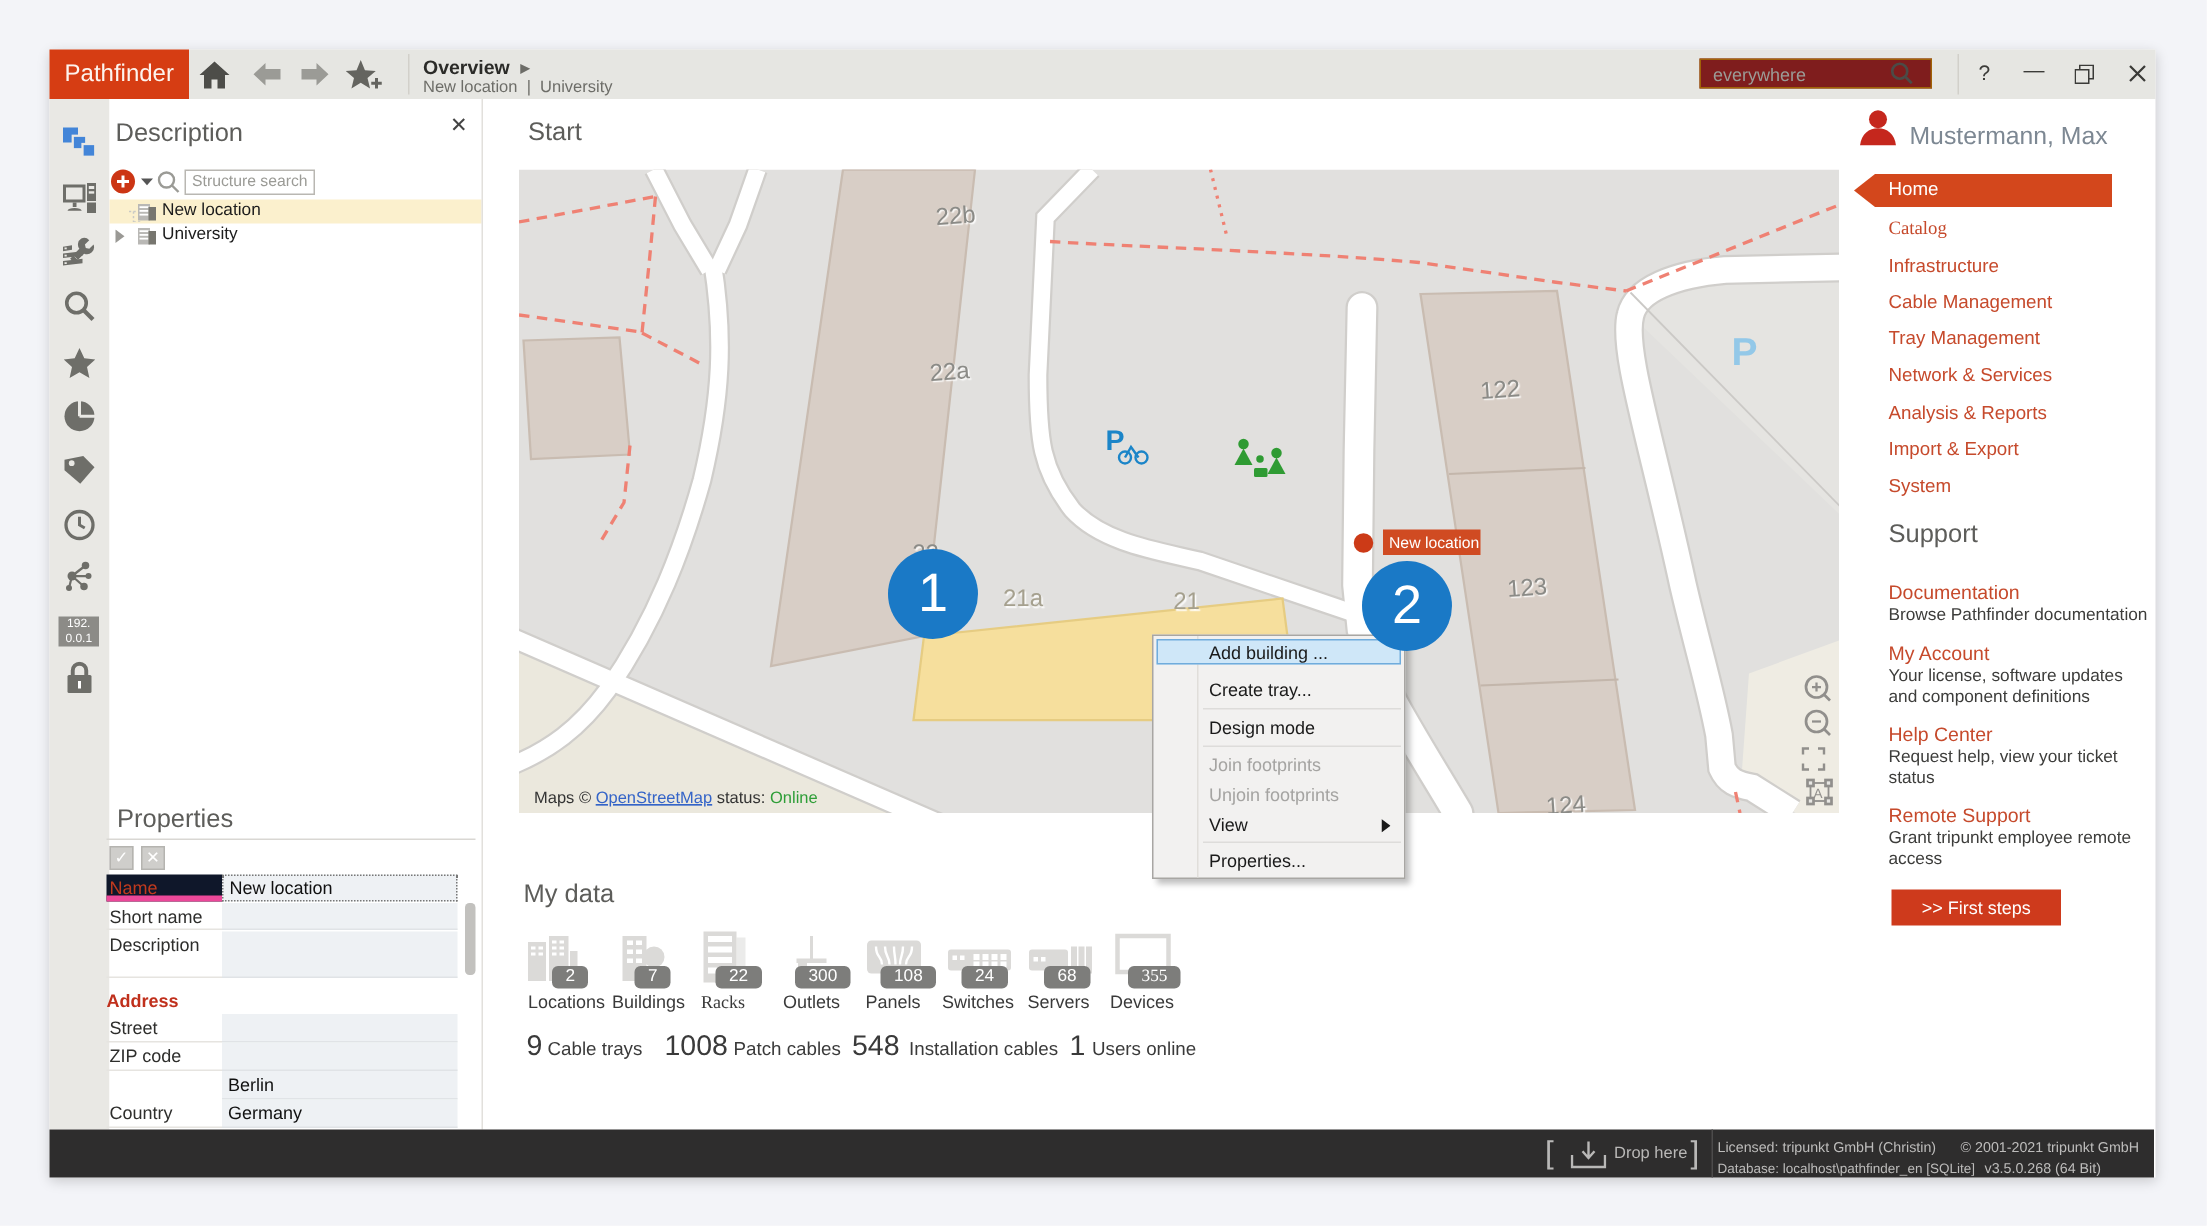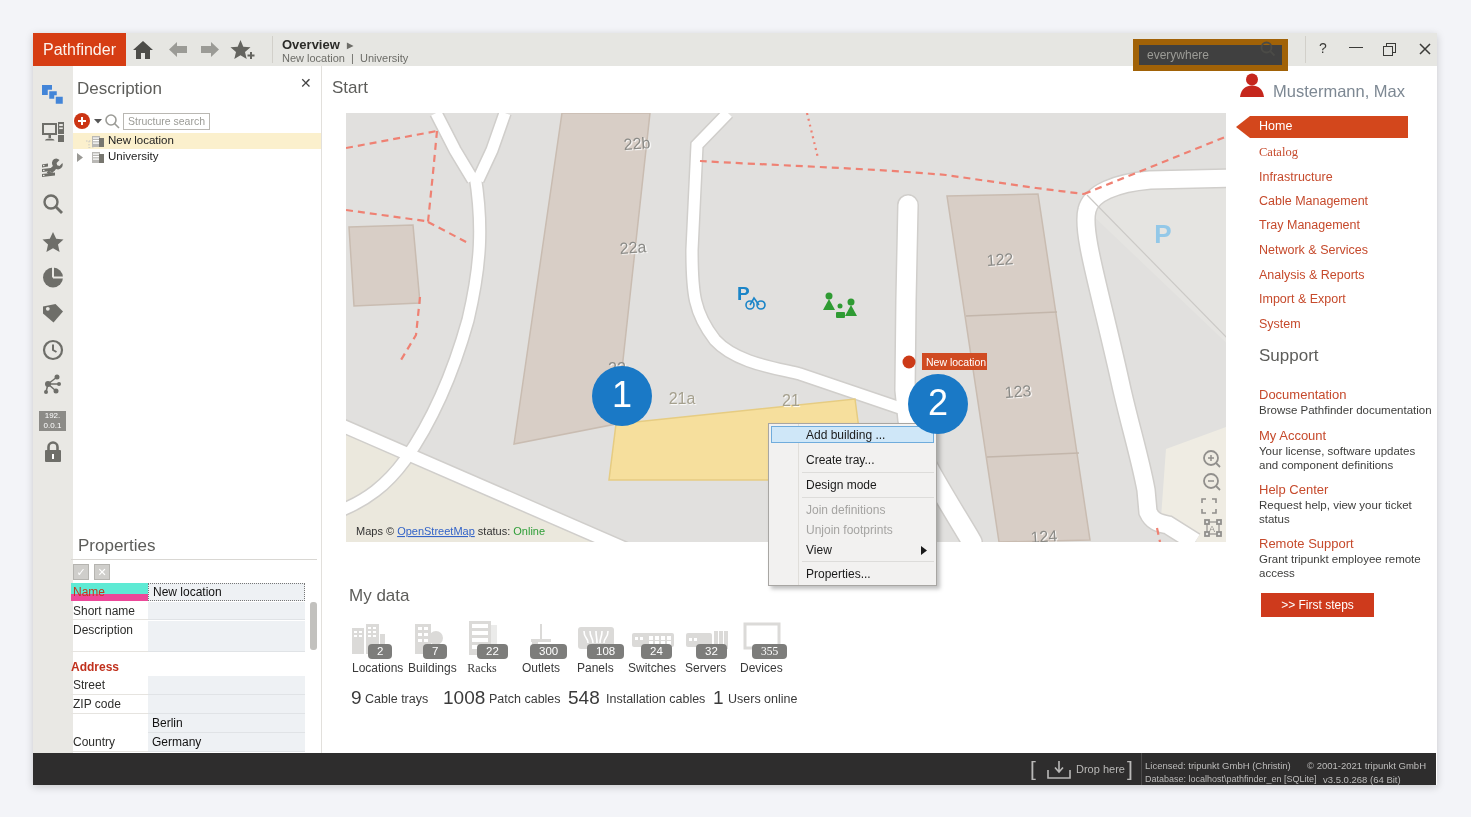--- a/index.html
+++ b/index.html
@@ -5,21 +5,21 @@
 * { margin:0; padding:0; box-sizing:border-box; }
 html,body { width:1471px; height:817px; background:#f3f4f8; font-family:"Liberation Sans", sans-serif; overflow:hidden; }
 #win { position:absolute; left:33px; top:33px; width:1404px; height:752px; background:#fff; box-shadow:0 2px 8px rgba(0,0,0,0.18); }
 .abs { position:absolute; }
 
 #titlebar { position:absolute; left:0; top:0; width:1404px; height:33px; background:#e6e6e2; }
 #logo { position:absolute; left:0; top:0; width:93px; height:33px; background:#d63d13; color:#fdf4ee; font-size:16px; line-height:33px; text-align:center; }
 .tsep { position:absolute; top:3px; width:1px; height:27px; background:#d2d0ca; }
 #crumb1 { position:absolute; left:249px; top:4px; font-size:13px; font-weight:bold; color:#2b2b28; }
 #crumb2 { position:absolute; left:249px; top:19px; font-size:11px; color:#6d6d68; }
-#searchbox { position:absolute; left:1100px; top:6px; width:155px; height:32px; background:#404040; border:6px solid #a16207; }
+#searchbox { position:absolute; left:1100px; top:6px; width:155px; height:20px; background:#7f1d1d; border:1px solid #a16207; }
 #searchbox span { position:absolute; left:8px; top:3px; font-size:12px; color:#9b9b96; }
 
 #ltool { position:absolute; left:0; top:33px; width:40px; height:687px; background:#e9e8e4; }
 .licon { position:absolute; left:9px; width:22px; height:22px; }
 
 #nav { position:absolute; left:40px; top:33px; width:248px; height:687px; background:#fff; }
 .ptitle { font-size:17px; color:#5d5d5a; }
 #navx { position:absolute; left:227px; top:9px; font-size:14px; color:#444; }
 #sinput { position:absolute; left:50px; top:47px; width:87px; height:17px; border:1px solid #b9b7b2; font-size:10.5px; color:#9b9b96; padding-left:4px; line-height:15px; }
 .trow { position:absolute; left:0; width:248px; height:16px; font-size:11.5px; color:#1c1c1c; }
@@ -197,41 +197,41 @@
       <span class="abs" style="left:35px;top:1px;">University</span>
     </div>
   </div>
 
   <div id="props">
     <div class="ptitle abs" style="left:45px;top:503px;">Properties</div>
     <div class="abs" style="left:38px;top:526px;width:246px;height:1px;background:#d9d7d3;"></div>
     <div class="abs" style="left:40px;top:531px;width:16px;height:16px;background:#cfcecb;border:1px solid #b5b4b0;color:#fff;font-size:11px;text-align:center;line-height:15px;">✓</div>
     <div class="abs" style="left:61px;top:531px;width:16px;height:16px;background:#cfcecb;border:1px solid #b5b4b0;color:#fff;font-size:11px;text-align:center;line-height:15px;">✕</div>
 
-    <div class="prow" style="left:38px;top:550px;width:77px;height:18px;background:#5eead4;color:#c03a1e;line-height:18px;padding-left:2px;border-bottom:7px solid #ec4899;">Name</div>
+    <div class="prow" style="left:38px;top:550px;width:77px;height:18px;background:#0f172a;color:#c03a1e;line-height:18px;padding-left:2px;border-bottom:4px solid #ec4899;">Name</div>
     <div class="prow" style="left:115px;top:550px;width:157px;height:18px;background:#eef1f4;border:1px dotted #777;line-height:16px;padding-left:4px;color:#111;">New location</div>
     <div class="prow" style="left:38px;top:569px;width:77px;height:18px;line-height:18px;padding-left:2px;border-bottom:1px solid #e6e4e0;color:#2e2e2c;">Short name</div>
     <div class="prow" style="left:115px;top:569px;width:157px;height:18px;background:#eef1f4;border-bottom:1px solid #e0e3e6;"></div>
     <div class="prow" style="left:38px;top:588px;width:77px;height:31px;line-height:18px;padding-left:2px;border-bottom:1px solid #e6e4e0;color:#2e2e2c;">Description</div>
     <div class="prow" style="left:115px;top:588px;width:157px;height:31px;background:#eef1f4;border-bottom:1px solid #e0e3e6;"></div>
     <div class="prow" style="left:38px;top:627px;color:#c0301c;font-weight:bold;">Address</div>
     <div class="prow" style="left:38px;top:643px;width:77px;height:19px;line-height:19px;padding-left:2px;border-bottom:1px solid #e6e4e0;color:#2e2e2c;">Street</div>
     <div class="prow" style="left:115px;top:643px;width:157px;height:19px;background:#eef1f4;border-bottom:1px solid #e0e3e6;"></div>
     <div class="prow" style="left:38px;top:662px;width:77px;height:19px;line-height:19px;padding-left:2px;border-bottom:1px solid #e6e4e0;color:#2e2e2c;">ZIP code</div>
     <div class="prow" style="left:115px;top:662px;width:157px;height:19px;background:#eef1f4;border-bottom:1px solid #e0e3e6;"></div>
     <div class="prow" style="left:38px;top:717px;width:77px;height:19px;line-height:19px;padding-left:2px;border-bottom:1px solid #e6e4e0;color:#2e2e2c;">City</div>
     <div class="prow" style="left:115px;top:681px;width:157px;height:19px;background:#eef1f4;border-bottom:1px solid #e0e3e6;line-height:19px;padding-left:4px;color:#111;">Berlin</div>
     <div class="prow" style="left:38px;top:700px;width:77px;height:19px;line-height:19px;padding-left:2px;border-bottom:1px solid #e6e4e0;color:#2e2e2c;">Country</div>
     <div class="prow" style="left:115px;top:700px;width:157px;height:19px;background:#eef1f4;border-bottom:1px solid #e0e3e6;line-height:19px;padding-left:4px;color:#111;">Germany</div>
     <div class="abs" style="left:277px;top:569px;width:7px;height:48px;background:#c2c1be;border-radius:3px;"></div>
   </div>
 
   <div id="vdiv"></div>
 
-  <div class="ptitle abs" style="left:299px;top:45px;">Start</div>
+  <div class="ptitle abs" style="left:319px;top:45px;">Start</div>
   <div id="mapwrap" class="abs" style="left:313px;top:80px;width:880px;height:429px;">
   <svg width="880" height="429" viewBox="0 0 880 429">
     <rect x="0" y="0" width="880" height="429" fill="#e1e0de"></rect>
     <polygon points="752,79 891,64 891,240 741,97" fill="#e5e4e1"></polygon>
     <polygon points="0,320 275,429 0,429" fill="#ebe8dd"></polygon>
     <polygon points="820,336 880,314 880,429 851,429 815,405" fill="#efece3"></polygon>
 
     <g stroke="#d0cecb" fill="none">
       <path d="M90,0 L109,37 L127,67" stroke-width="14"></path>
       <path d="M159,0 L146,37 L132,67" stroke-width="14"></path>
@@ -416,21 +416,21 @@
         <rect x="4" y="2" width="34" height="24" fill="none" stroke="#dbdad8" stroke-width="3"></rect>
         <path d="M14 29 h10 l3 5 h-16 Z" fill="#dbdad8"></path>
       </svg>
     
     <div class="badge" style="left:335px;">2</div>
     <div class="badge" style="left:390px;">7</div>
     <div class="badge" style="left:444px;">22</div>
     <div class="badge" style="left:497px;">300</div>
     <div class="badge" style="left:554px;">108</div>
     <div class="badge" style="left:608px;">24</div>
-    <div class="badge" style="left:663px;">32</div>
+    <div class="badge" style="left:663px;">68</div>
     <div class="badge" style="left:719px;font-family:Liberation Serif, serif;">355</div>
     
     <div class="mlabel" style="left:319px;width:45px;">Locations</div>
     <div class="mlabel" style="left:375px;width:43px;">Buildings</div>
     <div class="mlabel" style="left:434px;width:30px;font-family:Liberation Serif, serif;">Racks</div>
     <div class="mlabel" style="left:489px;width:35px;">Outlets</div>
     <div class="mlabel" style="left:544px;width:33px;">Panels</div>
     <div class="mlabel" style="left:595px;width:43px;">Switches</div>
     <div class="mlabel" style="left:652px;width:38px;">Servers</div>
     <div class="mlabel" style="left:707px;width:38px;">Devices</div>
@@ -494,21 +494,21 @@
   <div class="numcirc" style="left:559px;top:333px;">1</div>
   <div class="numcirc" style="left:875px;top:341px;">2</div>
   <div id="cmenu">
     <div class="abs" style="left:29px;top:0;width:1px;height:161px;background:#e0deda;"></div>
     <div class="abs" style="left:2px;top:2px;width:163px;height:17px;background:#cfe7f8;border:1px solid #70acdc;"></div>
     <div class="mi" style="top:4px;">Add building ...</div>
     <div class="mi" style="top:29px;">Create tray...</div>
     <div class="msep" style="top:48px;"></div>
     <div class="mi" style="top:54px;">Design mode</div>
     <div class="msep" style="top:73px;"></div>
-    <div class="mi" style="top:79px;color:#a5a4a2;">Join definitions</div>
+    <div class="mi" style="top:79px;color:#a5a4a2;">Join footprints</div>
     <div class="mi" style="top:99px;color:#a5a4a2;">Unjoin footprints</div>
     <div class="mi" style="top:119px;">View</div>
     <svg class="abs" style="left:152px;top:122px;" width="6" height="9" viewBox="0 0 6 9">
         <path d="M0 0 L6 4.5 L0 9 Z" fill="#1a1a1a"></path>
       </svg>
     <div class="msep" style="top:137px;"></div>
     <div class="mi" style="top:143px;">Properties...</div>
   </div>
 </div>
 

